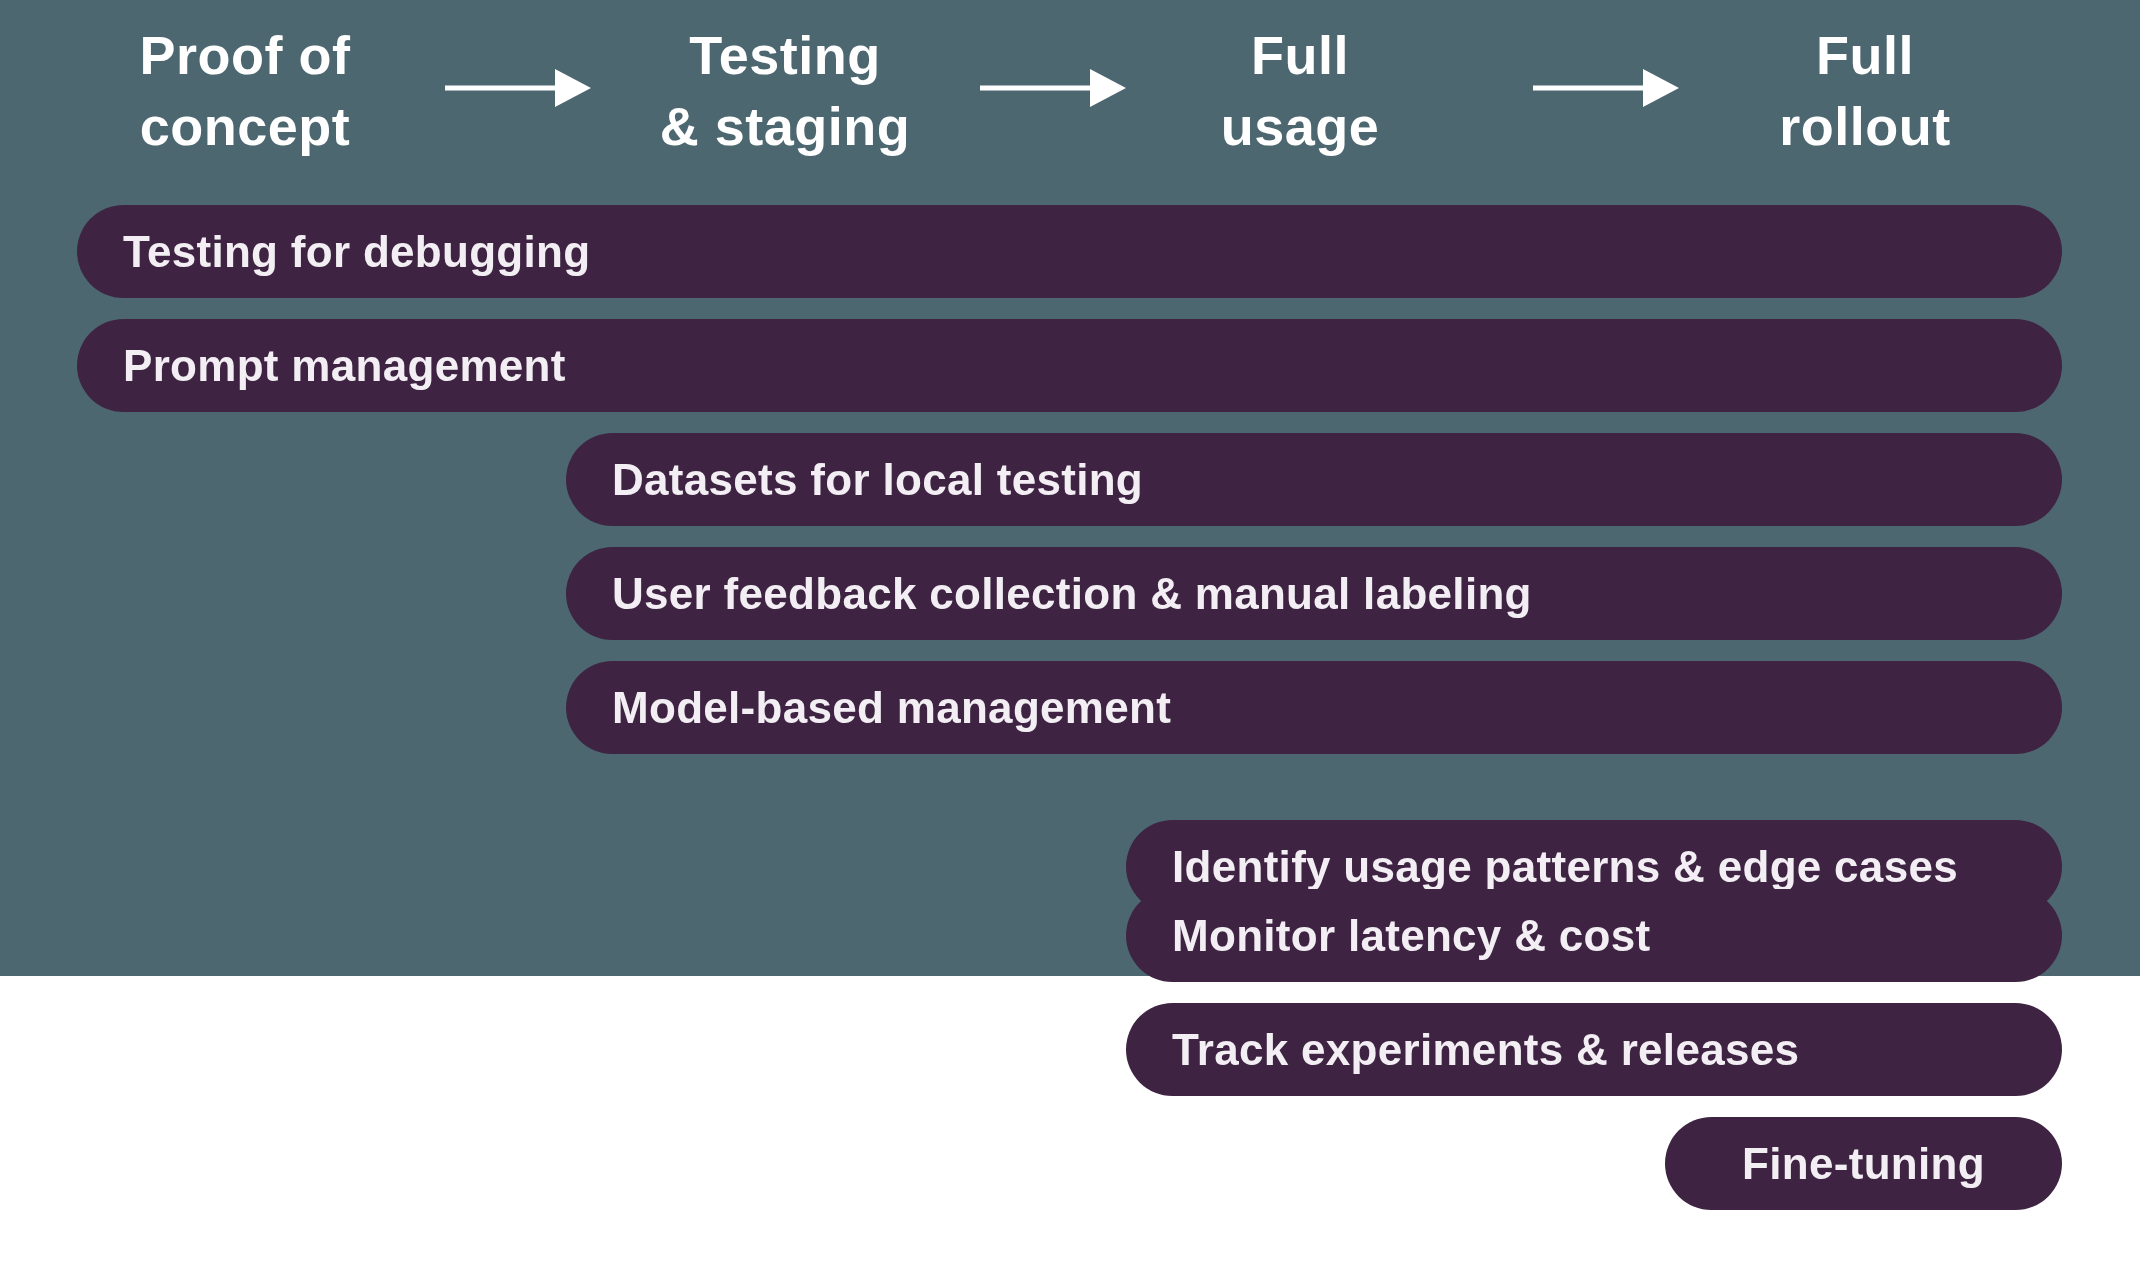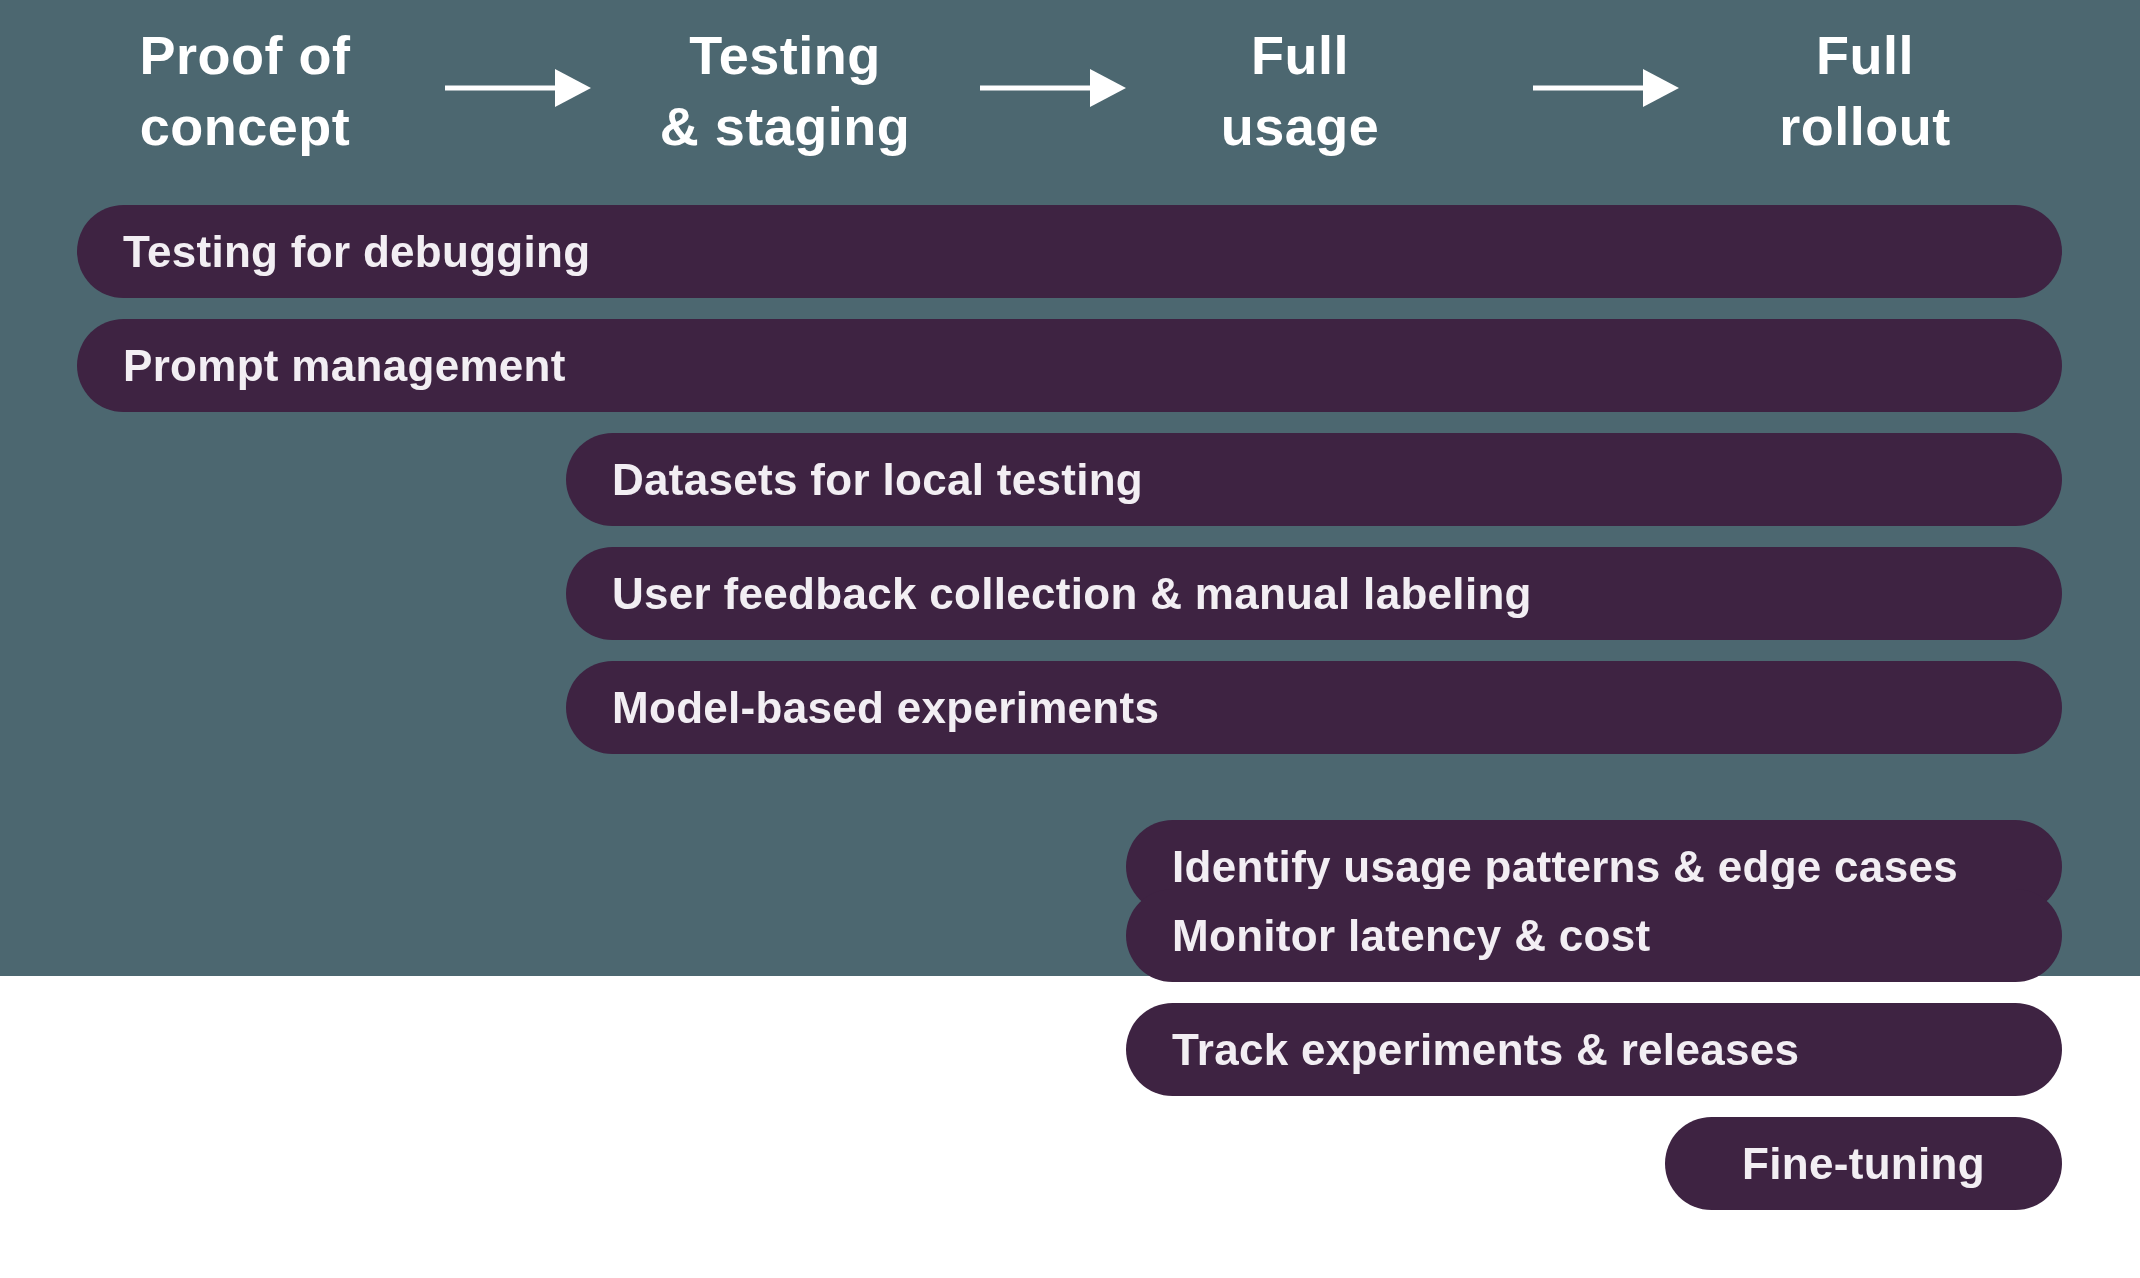--- a/index.html
+++ b/index.html
@@ -115,21 +115,21 @@
   <div class="bar r1 g1">
     <span>Prompt management</span>
   </div>
   <div class="bar r2 g2">
     <span>Datasets for local testing</span>
   </div>
   <div class="bar r3 g2">
     <span>User feedback collection &amp; manual labeling</span>
   </div>
   <div class="bar r4 g2">
-    <span>Model-based experiments</span>
+    <span>Model-based management</span>
   </div>
   <div class="bar r5 g3">
     <span>Identify usage patterns &amp; edge cases</span>
   </div>
   <div class="bar r6 g3">
     <span>Monitor latency &amp; cost</span>
   </div>
   <div class="bar r7 g3">
     <span>Track experiments &amp; releases</span>
   </div>

